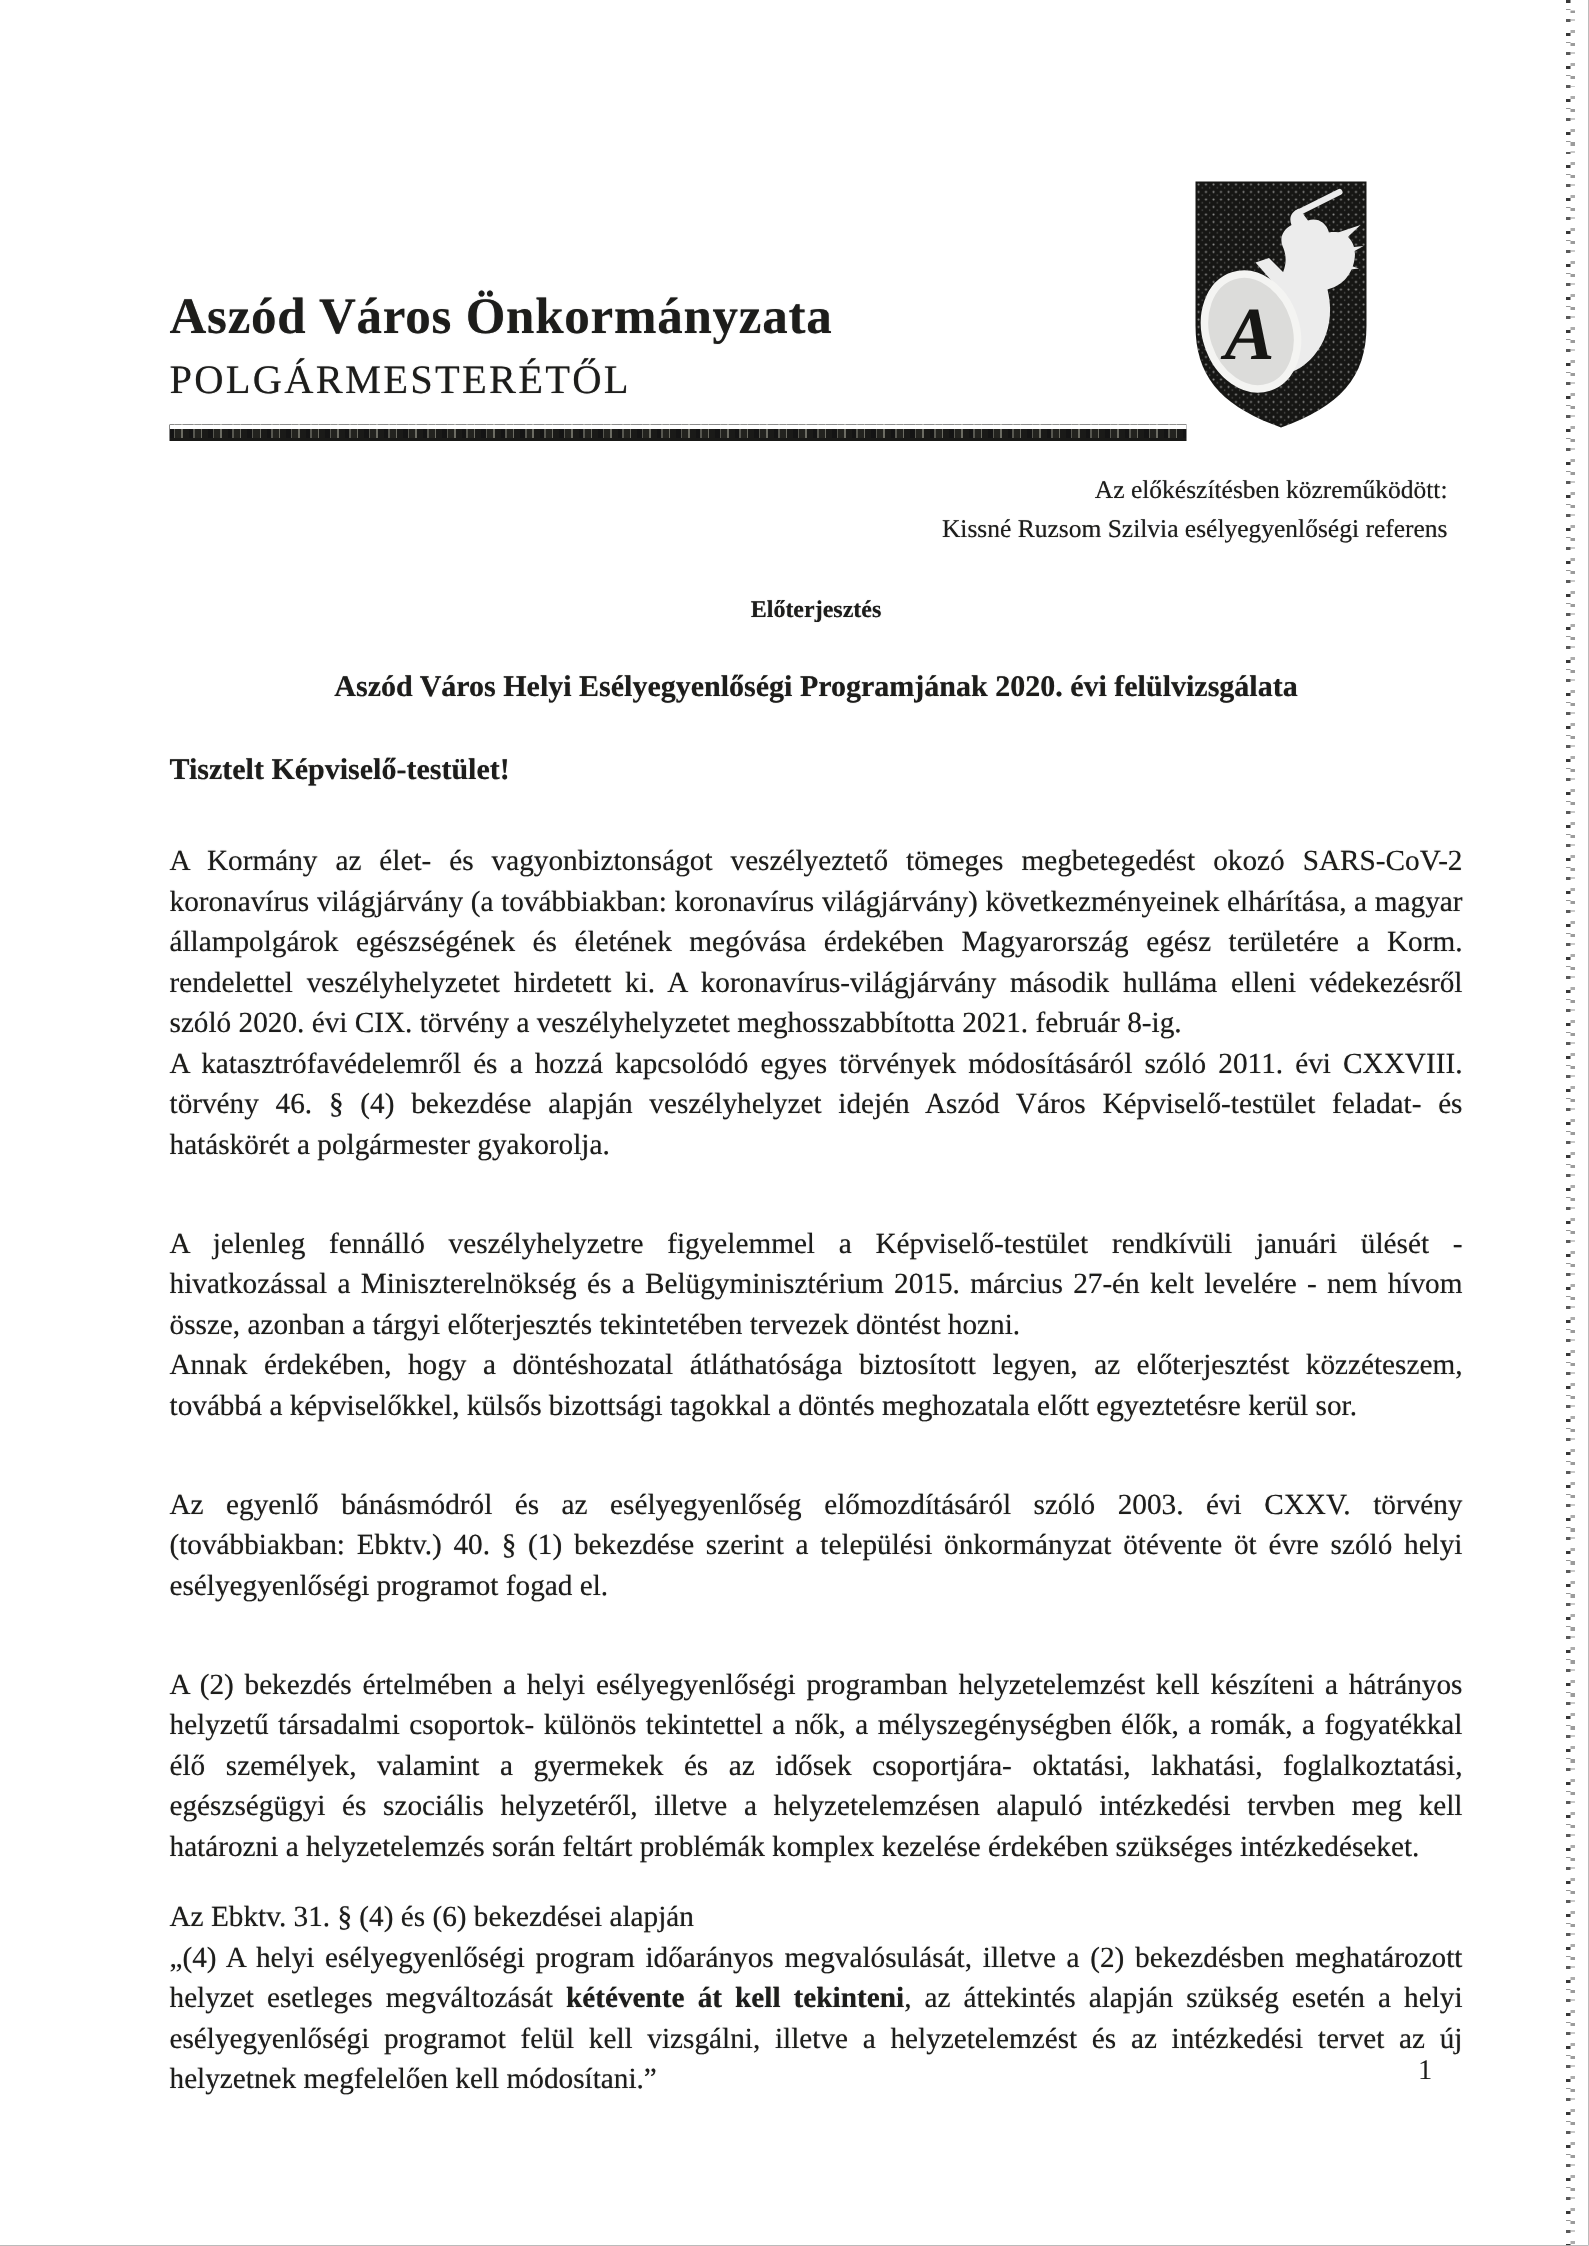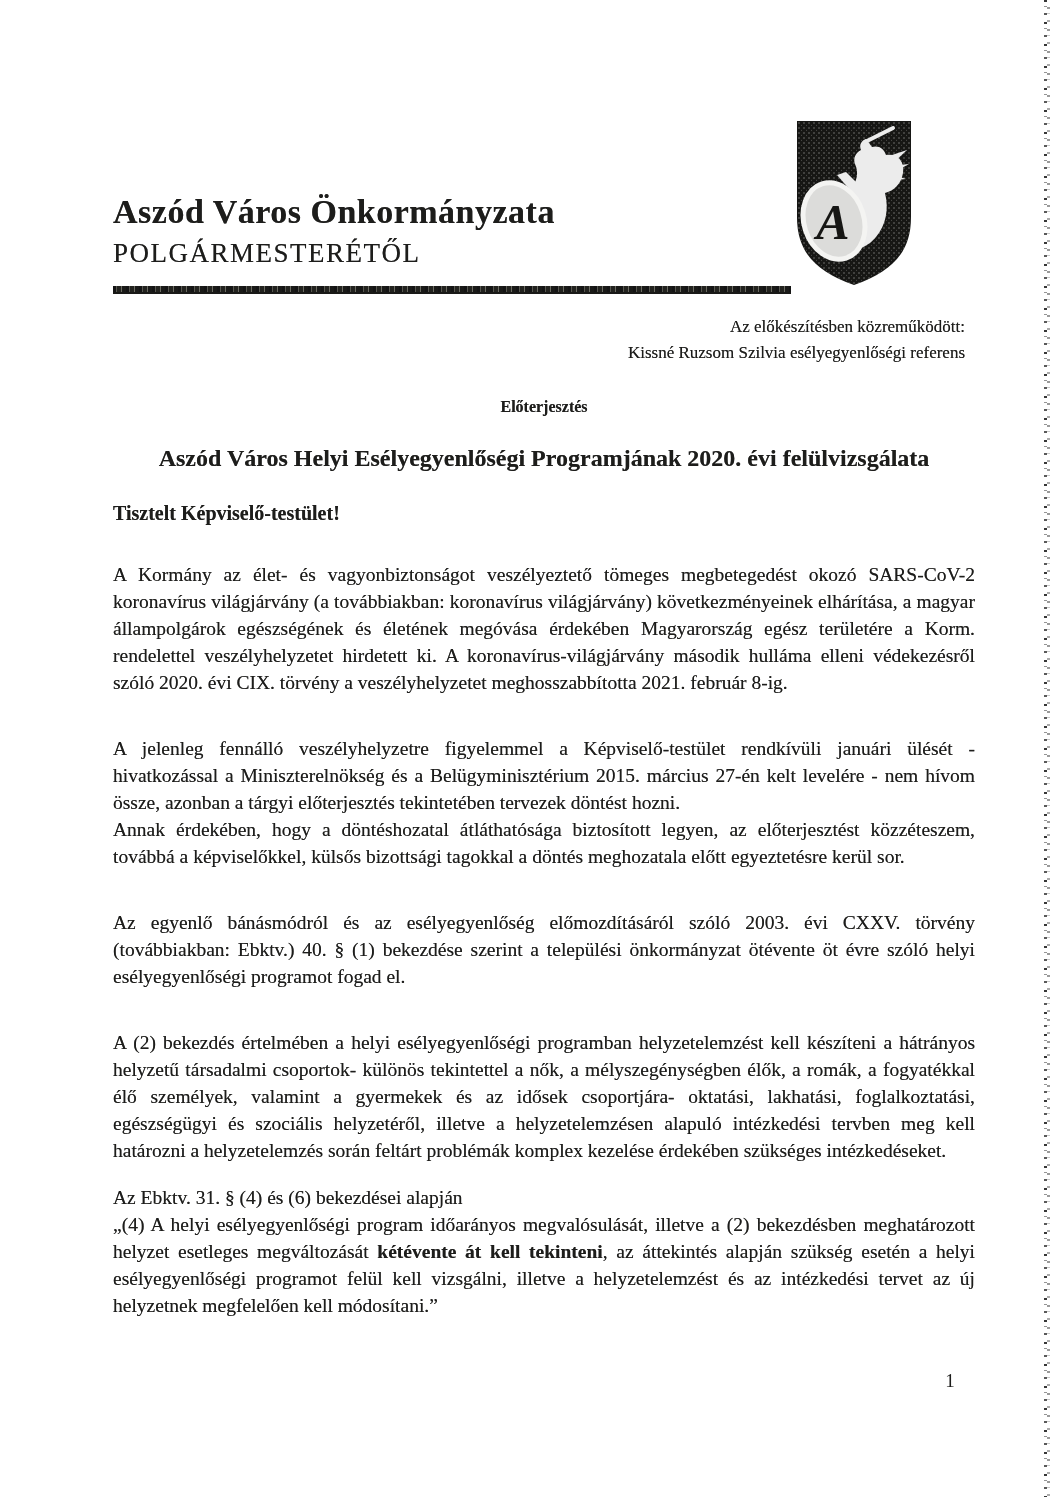--- a/index.html
+++ b/index.html
@@ -47,21 +47,21 @@
   .address-line .email{text-decoration:underline;}
   .crest{position:absolute;left:793px;top:117px;width:122px;height:172px;}
   .preparer{
     margin-top:20px;text-align:right;padding-right:10px;
     font-size:17px;line-height:26px;
   }
   .kicker{
     margin-top:29px;text-align:center;font-weight:bold;font-size:16px;line-height:24px;
   }
   .subject{
-    margin-top:27px;text-align:center;font-weight:bold;font-size:24px;line-height:24px;
+    margin-top:27px;text-align:center;font-weight:bold;font-size:20px;line-height:24px;
   }
   .salutation{
     margin-top:31px;font-weight:bold;font-size:20px;line-height:24px;
   }
   .body-text p{
     margin:0;font-size:19.5px;line-height:27px;
     text-align:justify;
   }
   .body-text p.block{margin-top:39px;}
   .body-text p.block-sm{margin-top:20px;}
@@ -114,20 +114,21 @@
       <div>Az előkészítésben közreműködött:</div>
       <div>Kissné Ruzsom Szilvia esélyegyenlőségi referens</div>
     </div>
 
     <div class="kicker">Előterjesztés</div>
     <div class="subject">Aszód Város Helyi Esélyegyenlőségi Programjának 2020. évi felülvizsgálata</div>
     <div class="salutation">Tisztelt Képviselő-testület!</div>
 
     <div class="body-text">
       <p class="first">A Kormány az élet- és vagyonbiztonságot veszélyeztető tömeges megbetegedést okozó SARS-CoV-2 koronavírus  világjárvány (a továbbiakban: koronavírus világjárvány) következményeinek elhárítása, a magyar állampolgárok egészségének és életének megóvása érdekében Magyarország egész területére a  Korm. rendelettel veszélyhelyzetet hirdetett  ki. A  koronavírus-világjárvány második hulláma elleni védekezésről szóló 2020. évi CIX. törvény a veszélyhelyzetet meghosszabbította 2021. február 8-ig.</p>
+      <p>A katasztrófavédelemről és a hozzá kapcsolódó egyes törvények módosításáról szóló 2011. évi CXXVIII. törvény 46. § (4) bekezdése alapján veszélyhelyzet idején Aszód Város Képviselő-testület feladat- és hatáskörét a polgármester gyakorolja.</p>
       <p class="block">A jelenleg fennálló veszélyhelyzetre figyelemmel a Képviselő-testület rendkívüli januári  ülését - hivatkozással a Miniszterelnökség és a Belügyminisztérium 2015. március 27-én kelt levelére -  nem hívom össze, azonban a tárgyi előterjesztés  tekintetében tervezek döntést hozni.</p>
       <p>Annak érdekében, hogy a döntéshozatal átláthatósága biztosított legyen, az előterjesztést közzéteszem, továbbá a képviselőkkel, külsős bizottsági tagokkal a döntés meghozatala előtt egyeztetésre kerül sor.</p>
       <p class="block">Az egyenlő bánásmódról és az esélyegyenlőség előmozdításáról szóló 2003. évi CXXV. törvény (továbbiakban: Ebktv.) 40. § (1) bekezdése szerint a települési önkormányzat ötévente öt évre szóló helyi esélyegyenlőségi programot fogad el.</p>
       <p class="block">A (2) bekezdés értelmében a helyi esélyegyenlőségi programban helyzetelemzést kell készíteni a hátrányos helyzetű társadalmi csoportok- különös tekintettel a nők, a mélyszegénységben élők, a romák, a fogyatékkal élő személyek, valamint a gyermekek és az idősek csoportjára- oktatási, lakhatási, foglalkoztatási, egészségügyi és szociális helyzetéről, illetve a helyzetelemzésen alapuló intézkedési tervben meg kell határozni a helyzetelemzés során feltárt problémák komplex kezelése érdekében szükséges intézkedéseket.</p>
       <p class="block-sm">Az Ebktv. 31. § (4) és (6) bekezdései alapján</p>
       <p><span>„(4) A helyi esélyegyenlőségi program időarányos megvalósulását, illetve a (2) bekezdésben meghatározott helyzet esetleges megváltozását </span><strong>kétévente át kell tekinteni</strong><span>, az áttekintés alapján szükség esetén a helyi esélyegyenlőségi programot felül kell vizsgálni, illetve a helyzetelemzést és az intézkedési tervet az új helyzetnek megfelelően kell módosítani.”</span></p>
     </div>
   </div>
 
   <div class="page-number">1</div>

